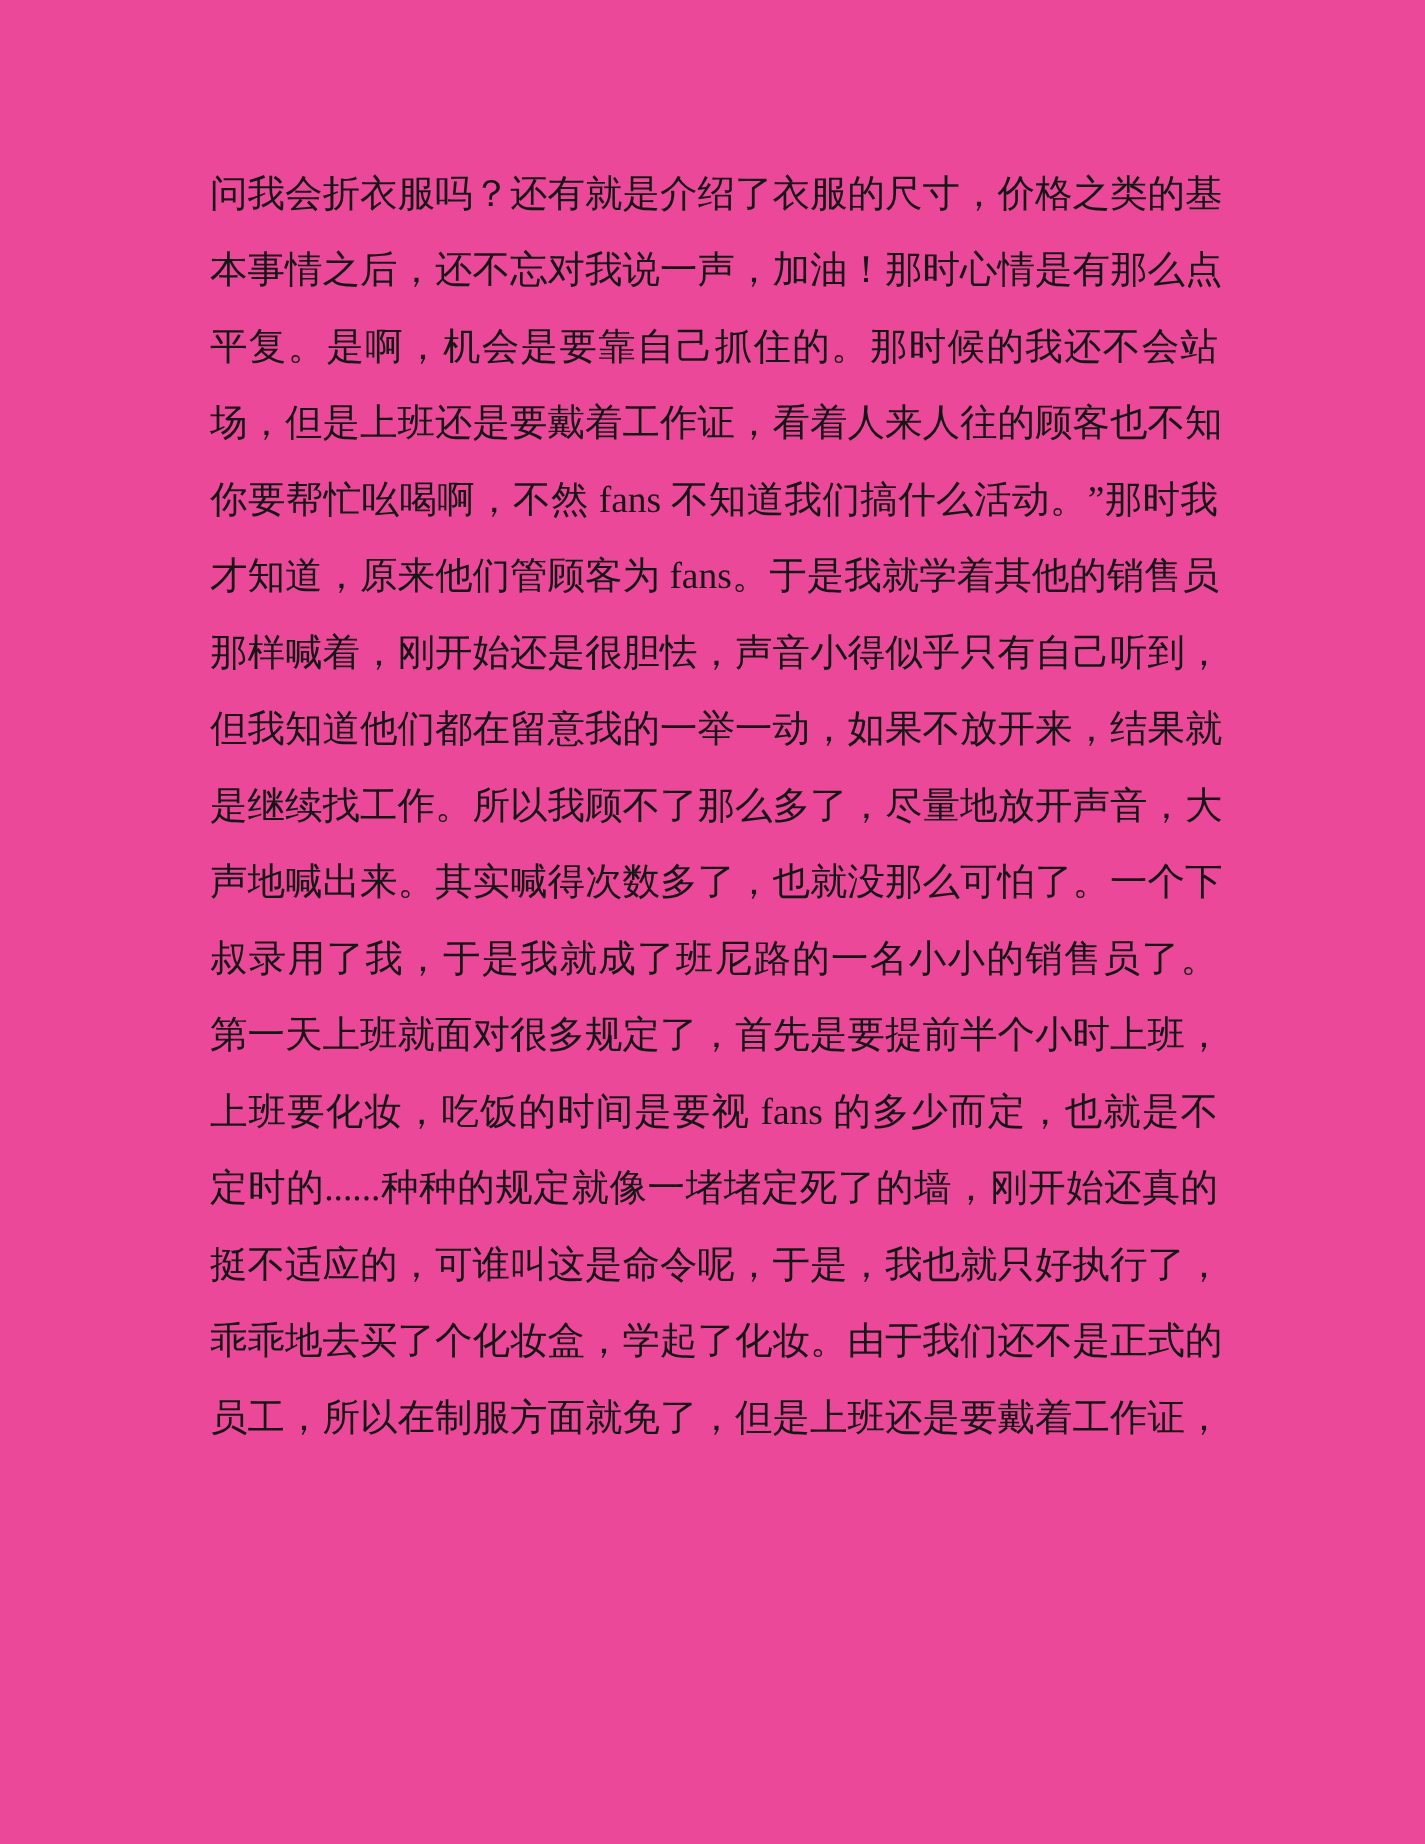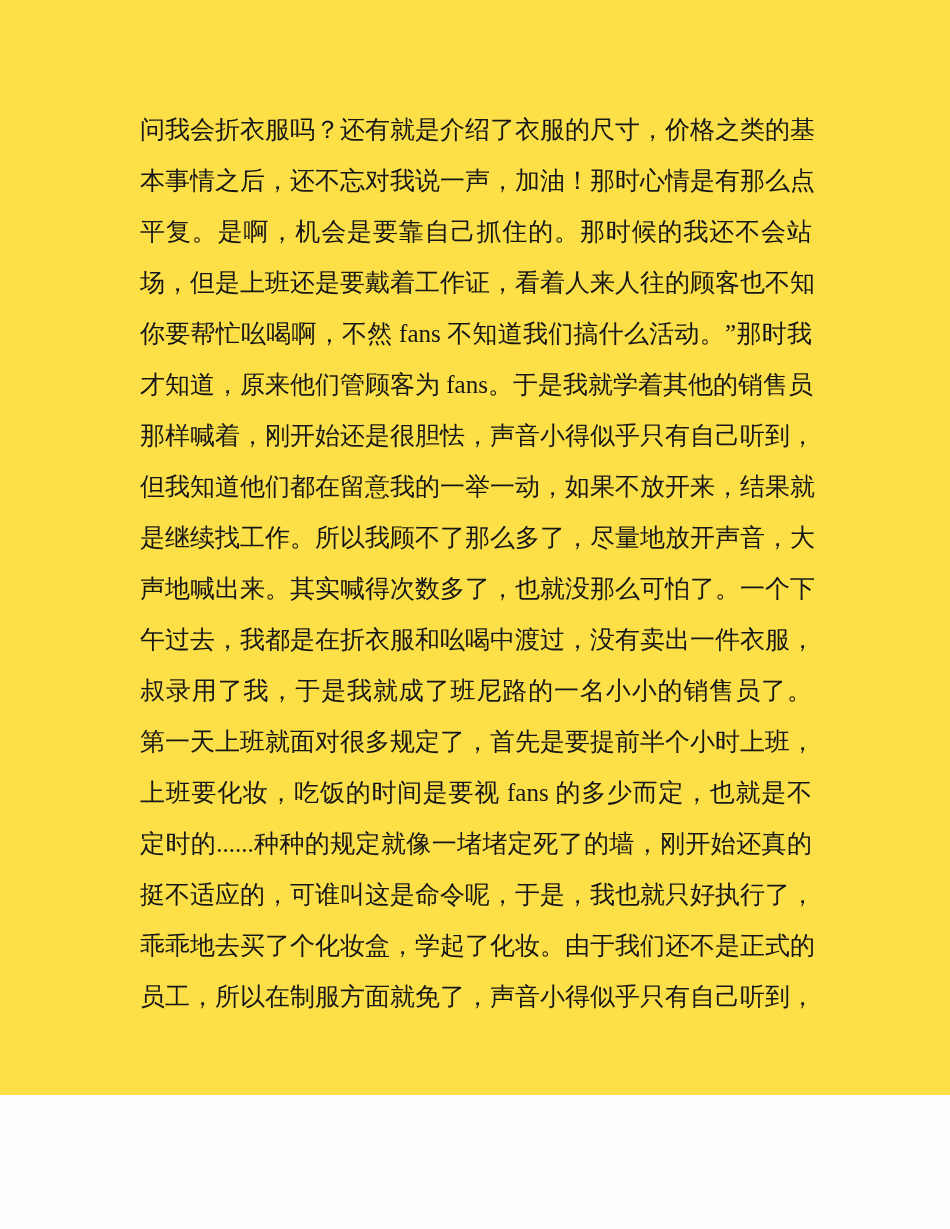--- a/index.html
+++ b/index.html
@@ -11,22 +11,22 @@
     height: 1229px;
     background: #fdfdfd;
     overflow: hidden;
     position: relative;
   }
   .page {
     position: absolute;
     left: 0;
     top: 0;
     width: 950px;
-    height: 1095px;
-    background: #fde047;
+    height: 1229px;
+    background: #ec4899;
   }
   .body-text {
     position: absolute;
     left: 140px;
     top: 104px;
     width: 672px;
     font-family: "Liberation Serif", "DejaVu Serif", serif;
     font-size: 25px;
     color: #161616;
     font-weight: 400;
@@ -50,22 +50,21 @@
       <div class="line">问我会折衣服吗？还有就是介绍了衣服的尺寸，价格之类的基</div>
       <div class="line">本事情之后，还不忘对我说一声，加油！那时心情是有那么点</div>
       <div class="line">平复。是啊，机会是要靠自己抓住的。那时候的我还不会站</div>
       <div class="line">场，但是上班还是要戴着工作证，看着人来人往的顾客也不知</div>
       <div class="line">你要帮忙吆喝啊，不然 fans 不知道我们搞什么活动。”那时我</div>
       <div class="line">才知道，原来他们管顾客为 fans。于是我就学着其他的销售员</div>
       <div class="line">那样喊着，刚开始还是很胆怯，声音小得似乎只有自己听到，</div>
       <div class="line">但我知道他们都在留意我的一举一动，如果不放开来，结果就</div>
       <div class="line">是继续找工作。所以我顾不了那么多了，尽量地放开声音，大</div>
       <div class="line">声地喊出来。其实喊得次数多了，也就没那么可怕了。一个下</div>
-      <div class="line">午过去，我都是在折衣服和吆喝中渡过，没有卖出一件衣服，</div>
       <div class="line">叔录用了我，于是我就成了班尼路的一名小小的销售员了。</div>
       <div class="line">第一天上班就面对很多规定了，首先是要提前半个小时上班，</div>
       <div class="line">上班要化妆，吃饭的时间是要视 fans 的多少而定，也就是不</div>
       <div class="line">定时的......种种的规定就像一堵堵定死了的墙，刚开始还真的</div>
       <div class="line">挺不适应的，可谁叫这是命令呢，于是，我也就只好执行了，</div>
       <div class="line">乖乖地去买了个化妆盒，学起了化妆。由于我们还不是正式的</div>
-      <div class="line">员工，所以在制服方面就免了，声音小得似乎只有自己听到，</div>
+      <div class="line">员工，所以在制服方面就免了，但是上班还是要戴着工作证，</div>
     </div>
 </div>
 
 </body></html>

